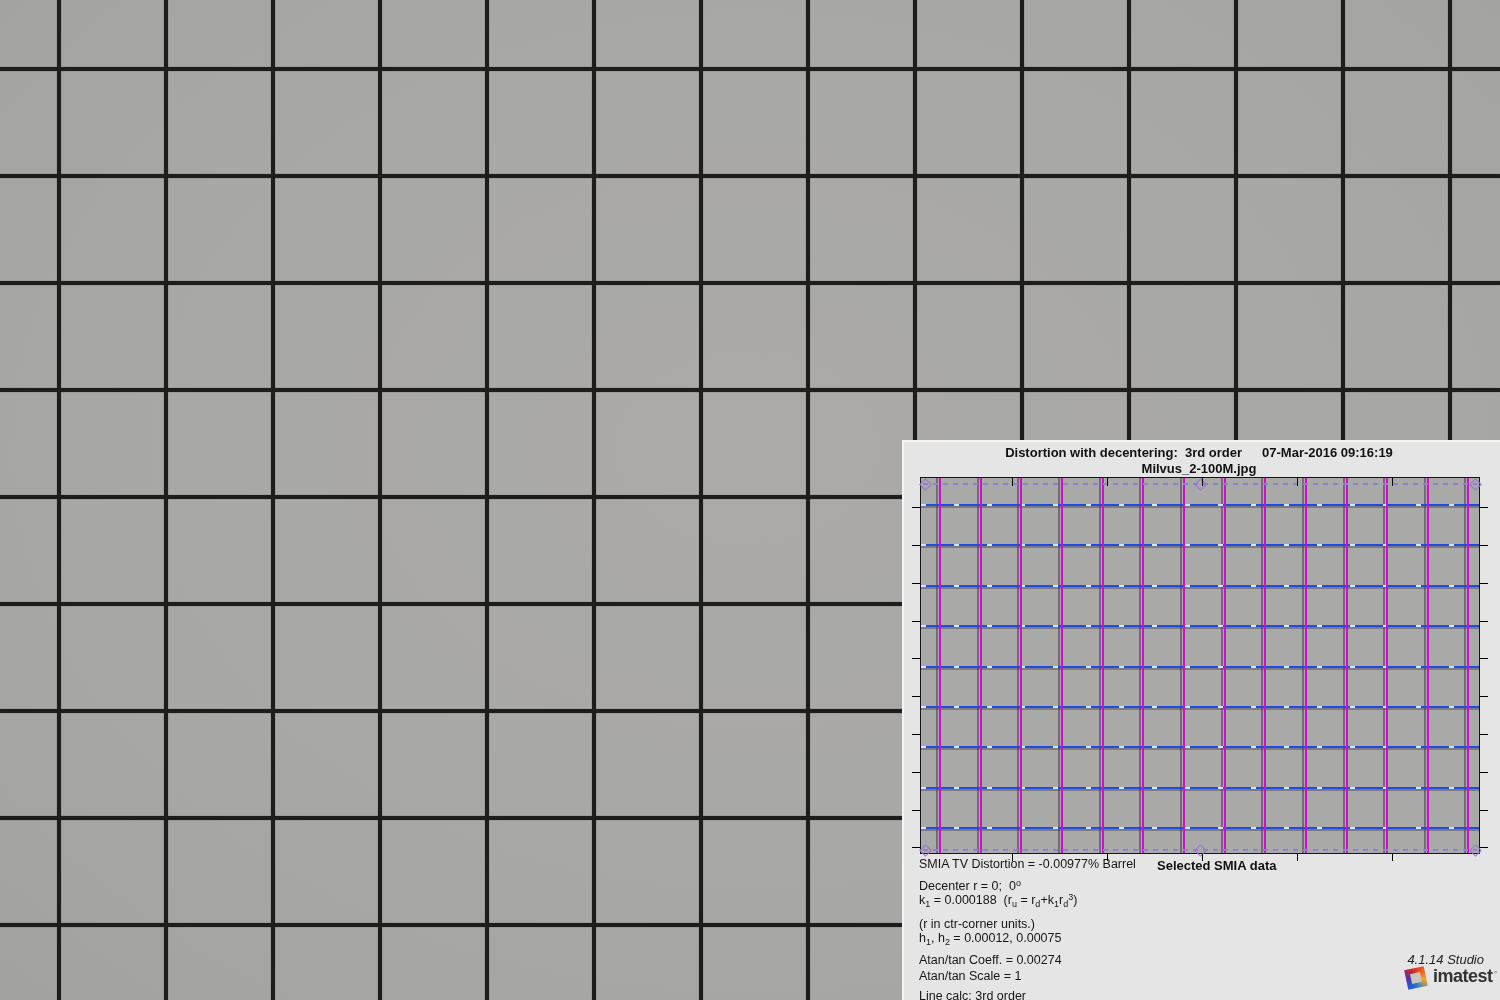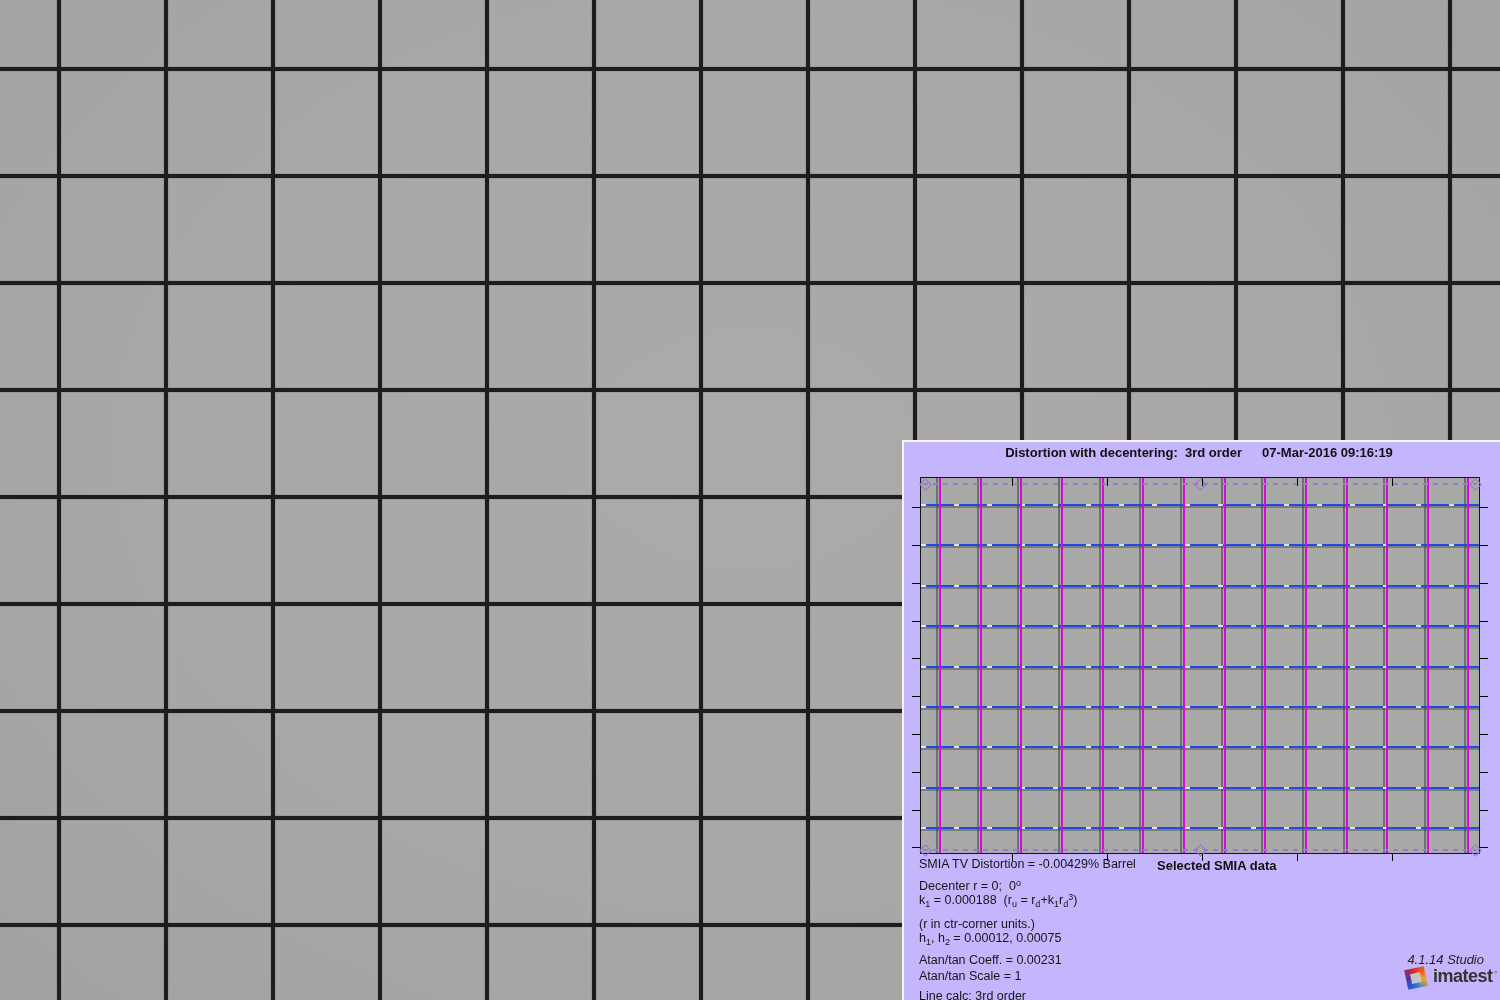--- a/index.html
+++ b/index.html
@@ -11,21 +11,21 @@
   
   #photo{
     position:absolute;left:0;top:0;width:1500px;height:1000px;z-index:1;
     background:radial-gradient(ellipse at 50% 45%, #abaaa8 0%, #a8a8a6 55%, #a2a2a0 100%);
   }
   .gv{position:absolute;top:0;bottom:0;width:4px;background:#1d1d1d;box-shadow:0 0 1px #3a3a3a;}
   .gh{position:absolute;left:0;right:0;height:4px;background:#1d1d1d;box-shadow:0 0 1px #3a3a3a;}
   
   #panel{
     position:absolute;left:902px;top:440px;width:598px;height:560px;z-index:10;
-    background:#c4b5fd;
+    background:#e5e5e5;
     border-left:2px solid #f5f5f3;border-top:2px solid #f5f5f3;
     box-sizing:border-box;
   }
   .ptitle{
     position:absolute;left:16px;top:3px;width:558px;text-align:center;
     font-weight:bold;font-size:13px;color:#111;white-space:pre;
   }
   .ptitle .tstamp{margin-left:20px;}
   .pfile{
     position:absolute;left:16px;top:19px;width:558px;text-align:center;
@@ -98,20 +98,21 @@
     <div class="gh" style="top: 388px;"></div>
     <div class="gh" style="top: 495px;"></div>
     <div class="gh" style="top: 602px;"></div>
     <div class="gh" style="top: 709px;"></div>
     <div class="gh" style="top: 816px;"></div>
     <div class="gh" style="top: 923px;"></div>
   </div>
 
 <div id="panel">
   <div class="ptitle"><span>Distortion with decentering:  3rd order</span><span class="tstamp">07-Mar-2016 09:16:19</span></div>
+  <div class="pfile">Milvus_2-100M.jpg</div>
 
   <div id="plot">
       <div class="pvl" style="left: 15px;"></div>
       <div class="pvl" style="left: 56px;"></div>
       <div class="pvl" style="left: 96px;"></div>
       <div class="pvl" style="left: 137px;"></div>
       <div class="pvl" style="left: 178px;"></div>
       <div class="pvl" style="left: 218px;"></div>
       <div class="pvl" style="left: 259px;"></div>
       <div class="pvl" style="left: 300px;"></div>
@@ -186,27 +187,27 @@
       <div class="tickt" style="left: 186px;"></div>
       <div class="tickb" style="left: 186px;"></div>
       <div class="tickt" style="left: 281px;"></div>
       <div class="tickb" style="left: 281px;"></div>
       <div class="tickt" style="left: 376px;"></div>
       <div class="tickb" style="left: 376px;"></div>
       <div class="tickt" style="left: 471px;"></div>
       <div class="tickb" style="left: 471px;"></div>
     </div>
 
-  <div class="rline" style="top:416px">SMIA TV Distortion = -0.00429% Barrel</div>
+  <div class="rline" style="top:416px">SMIA TV Distortion = -0.00977% Barrel</div>
   <div class="exif">Selected SMIA data</div>
   <div class="rline" style="top:438px">Decenter r = 0;  0<sup>o</sup></div>
   <div class="rline" style="top:452px">k<sub>1</sub> = 0.000188  (r<sub>u</sub> = r<sub>d</sub>+k<sub>1</sub>r<sub>d</sub><sup>3</sup>)</div>
   <div class="rline" style="top:476px">(r in ctr-corner units.)</div>
   <div class="rline" style="top:490px">h<sub>1</sub>, h<sub>2</sub> = 0.00012, 0.00075</div>
-  <div class="rline" style="top:512px">Atan/tan Coeff. = 0.00231</div>
+  <div class="rline" style="top:512px">Atan/tan Coeff. = 0.00274</div>
   <div class="rline" style="top:528px">Atan/tan Scale = 1</div>
   <div class="rline" style="top:548px">Line calc: 3rd order</div>
 
   <div class="ver">4.1.14  Studio</div>
   <div class="logo">
     <span class="logo-sq">
         <span class="logo-hole"></span>
       </span>
     <span class="logo-txt">imatest</span>
     <span class="logo-r">◦</span>

